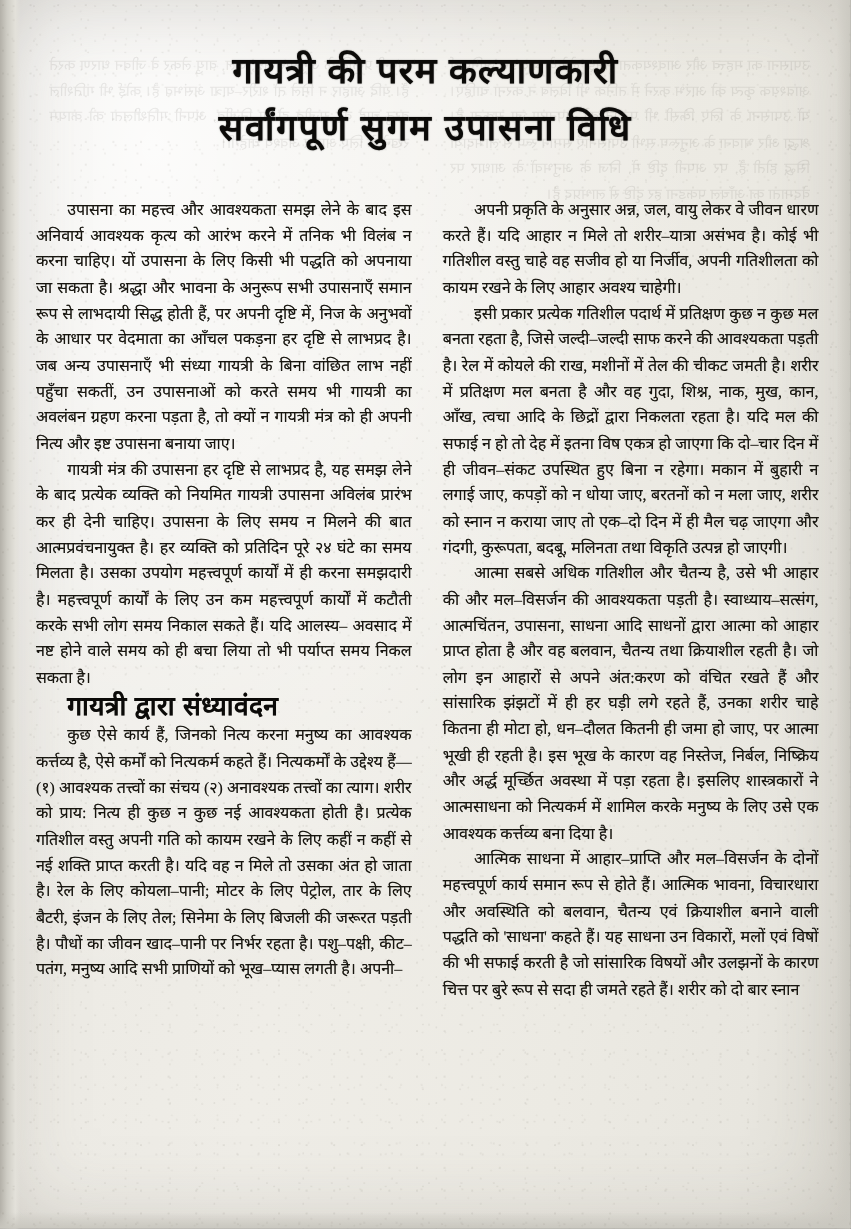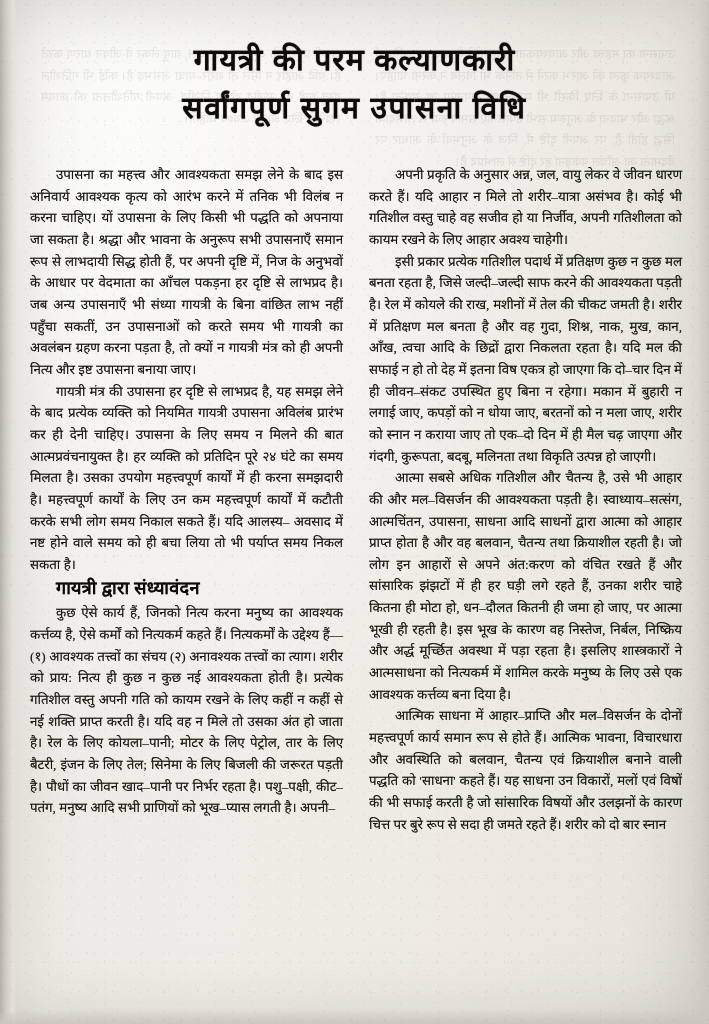--- a/index.html
+++ b/index.html
@@ -141,23 +141,23 @@
   .col p {
     margin: 0;
     text-indent: 26px;
     text-shadow: 0 0 .5px rgba(20,18,14,.45);
   }
 
   .subheading {
     margin: 13px 0 4px 0;
     text-align: center;
     text-indent: 0;
-    font-family: Liberation Serif, serif;
+    font-family: Liberation Sans, sans-serif;
     font-weight: 700;
-    font-size: 18px;
+    font-size: 22px;
     line-height: 27px;
     letter-spacing: .3px;
     color: #0b0a08;
     text-shadow: 0 0 1px rgba(0,0,0,.5);
   }
 </style>
 </head>
 <body>
 
 <div class="page">

